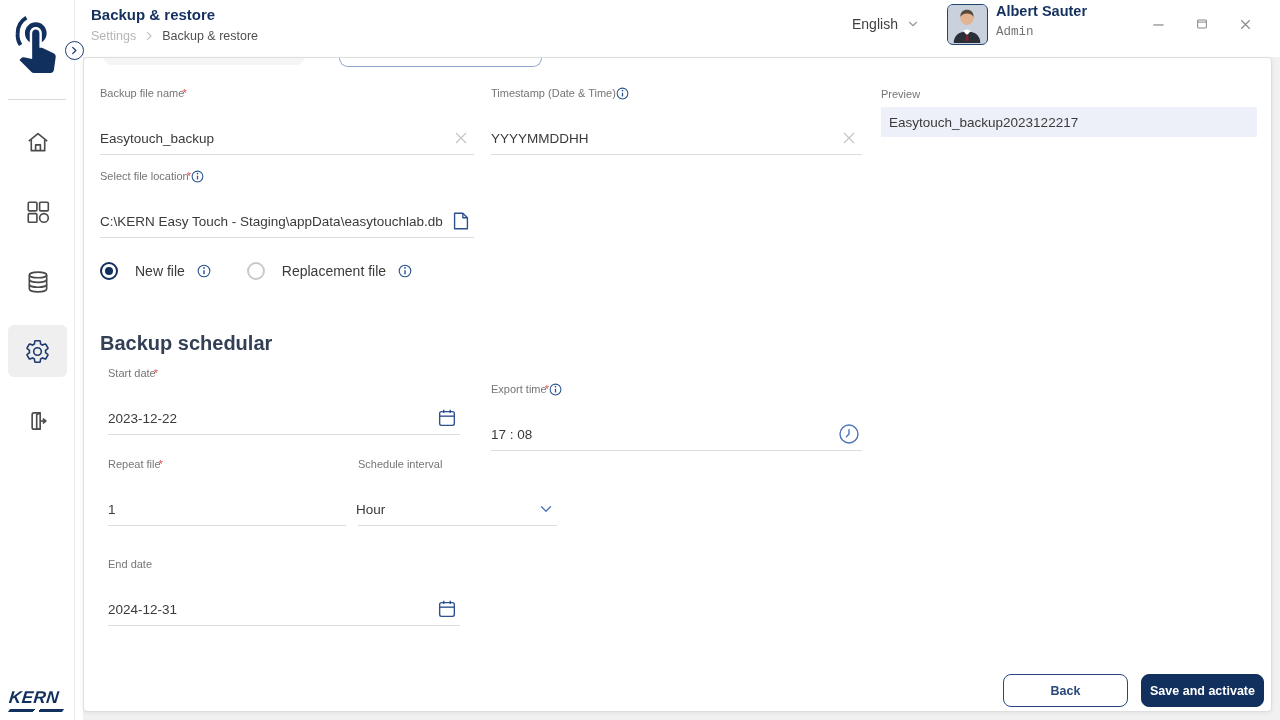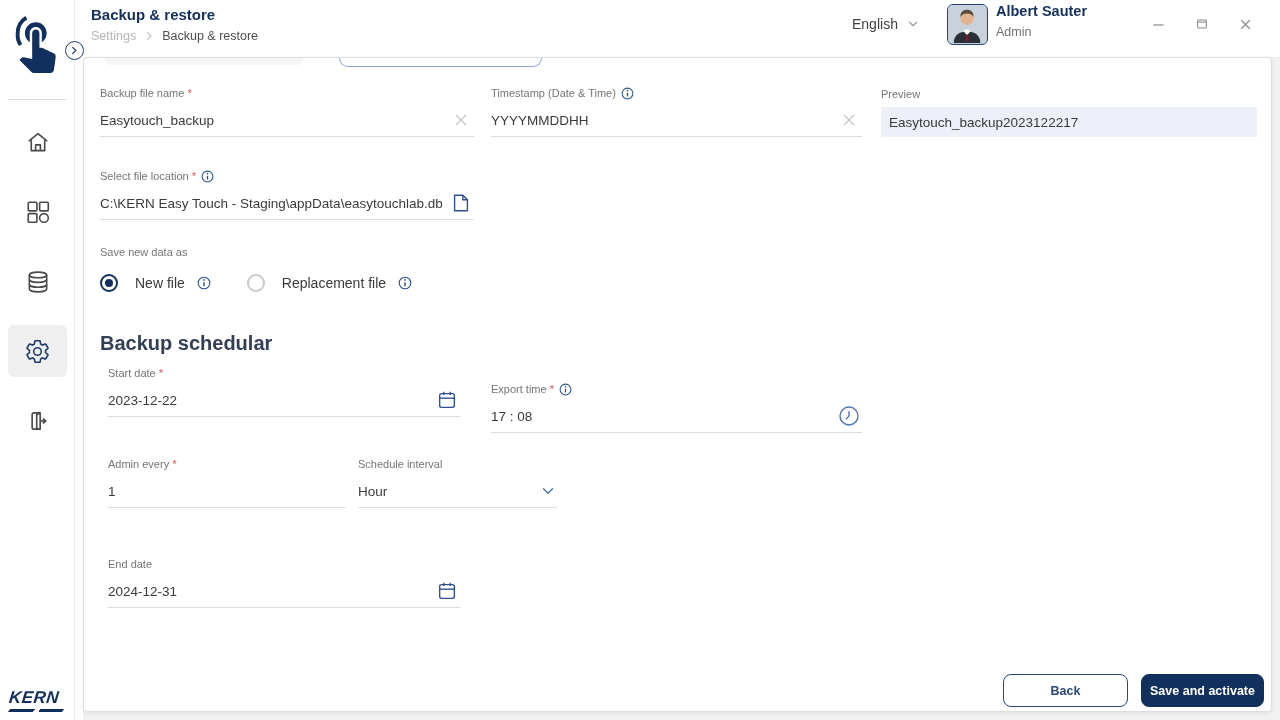--- a/index.html
+++ b/index.html
@@ -19,35 +19,35 @@
   .expand-btn { position:absolute; left:65px; top:41px; width:19px; height:19px; border-radius:50%; background:#fff; border:1px solid #1e3a6e; display:flex; align-items:center; justify-content:center; z-index:6; cursor:pointer; }
 
   
   .topbar { position:absolute; left:75px; top:0; width:1205px; height:57px; background:#fff; }
   .page-title { position:absolute; left:16px; top:6px; font-size:15px; font-weight:700; color:#14305e; }
   .breadcrumb { position:absolute; left:16px; top:29px; font-size:12.5px; color:#b5b5b5; display:flex; align-items:center; gap:9px; }
   .crumb-current { color:#4f4f4f; }
   .lang { position:absolute; left:777px; top:16px; display:flex; align-items:center; gap:8px; font-size:14px; color:#3f3f3f; cursor:pointer; }
   .avatar { position:absolute; left:872px; top:4px; width:41px; height:41px; border:1.5px solid #21456f; border-radius:6px; overflow:hidden; background:#c6cfdb; }
   .user-name { position:absolute; left:921px; top:3px; font-size:14.5px; font-weight:700; color:#14305e; }
-  .user-role { position:absolute; left:921px; top:25px; font-size:12.5px; color:#737373; }
+  .user-role { position:absolute; left:921px; top:25px; font-size:12.5px; color:#737373;font-family:Liberation Mono, monospace; }
   .win-btn { position:absolute; top:11px; width:26px; height:26px; display:flex; align-items:center; justify-content:center; cursor:pointer; background:transparent; border:none; }
   .win-min { left:1070px; } .win-max { left:1114px; } .win-close { left:1157px; }
 
   
   .card { position:absolute; left:83px; top:57px; width:1189px; height:655px; background:#fff; border:1px solid #dedede; border-radius:4px; box-shadow:0 1px 4px rgba(0,0,0,.07); }
   .page-bg { position:absolute; left:83px; top:57px; right:0; bottom:0; background:#f1f1f1; }
   .tab-partial-gray { position:absolute; left:20px; top:0; width:200px; height:7px; background:#f5f5f5; border-radius:0 0 8px 8px; cursor:pointer; }
   .tab-partial-blue { position:absolute; left:255px; top:0; width:203px; height:9px; background:#fff; border:1px solid #8fa6cf; border-top:none; border-radius:0 0 10px 10px; cursor:pointer; }
 
   
   .field { position:absolute; }
-  .field .lbl { font-size:11px; color:#757575; display:flex; align-items:center; gap:5px; height:14px; }
+  .field .lbl { font-size:11px; color:#757575; display:flex; align-items:center; height:14px; }
   .req { color:#e05252; font-size:11px; margin-left:-2px; }
-  .ctrl { position:relative; margin-top:4px; border-bottom:1px solid #dcdcdc; height:33px; display:flex; align-items:center; }
+  .ctrl { position:relative; margin-top:22px; border-bottom:1px solid #dcdcdc; height:33px; display:flex; align-items:center;justify-content:center; }
   .ctrl input { flex:1; border:none; outline:none; background:transparent; font-family:"Liberation Sans",sans-serif; font-size:13.5px; color:#3a3a3a; padding:0; }
   .ctrl .trail { flex:0 0 auto; display:flex; align-items:center; justify-content:center; width:26px; height:26px; background:transparent; border:none; cursor:pointer; }
   .preview-box { margin-top:6px; height:30px; background:#edf0f9; display:flex; align-items:center; padding-left:8px; font-size:13.5px; color:#3a3a3a; }
 
   .f-name { left:16px; top:28px; width:374px; }
   .f-time { left:407px; top:28px; width:371px; }
   .f-preview { left:797px; top:29px; width:376px; }
   .f-loc  { left:16px; top:111px; width:374px; }
 
   .saveas { position:absolute; left:16px; top:188px; }
@@ -272,21 +272,20 @@
         <button class="trail">
           <svg viewBox="0 0 24 24" width="22" height="22" fill="none" stroke="#2d4f8f" stroke-width="1.5" stroke-linejoin="round">
               <path d="M5 3.5h9l5 5V20.5H5z"></path>
               <path d="M14 3.5v5h5"></path>
             </svg>
         </button>
       </div>
     </div>
 
     <div class="saveas">
-      <div class="lbl">Save new data as</div>
       <div class="radio-row">
         <span class="radio sel"></span>
         <span class="radio-lbl">New file</span>
         <span class="radio-info icon">
           <svg viewBox="0 0 14 14" width="14" height="14" fill="none">
               <circle cx="7" cy="7" r="5.8" stroke="#27508f" stroke-width="1.1"></circle>
               <line x1="7" y1="6.2" x2="7" y2="10.2" stroke="#27508f" stroke-width="1.4"></line>
               <circle cx="7" cy="3.9" r="0.9" fill="#27508f"></circle>
             </svg>
         </span>
@@ -341,21 +340,21 @@
           <svg viewBox="0 0 24 24" width="24" height="24" fill="none" stroke="#4d74b8" stroke-width="1.4" stroke-linecap="round">
               <circle cx="12" cy="12" r="9"></circle>
               <path d="M12 7.8V12l-2.6 2.8"></path>
             </svg>
         </button>
       </div>
     </div>
 
     <div class="field f-repeat">
       <div class="lbl">
-        <span>Admin every</span>
+        <span>Repeat file</span>
         <span class="req">*</span>
       </div>
       <div class="ctrl">
         <input type="text" value="1" style="">
       </div>
     </div>
 
     <div class="field f-interval">
       <div class="lbl">
         <span>Schedule interval</span>

